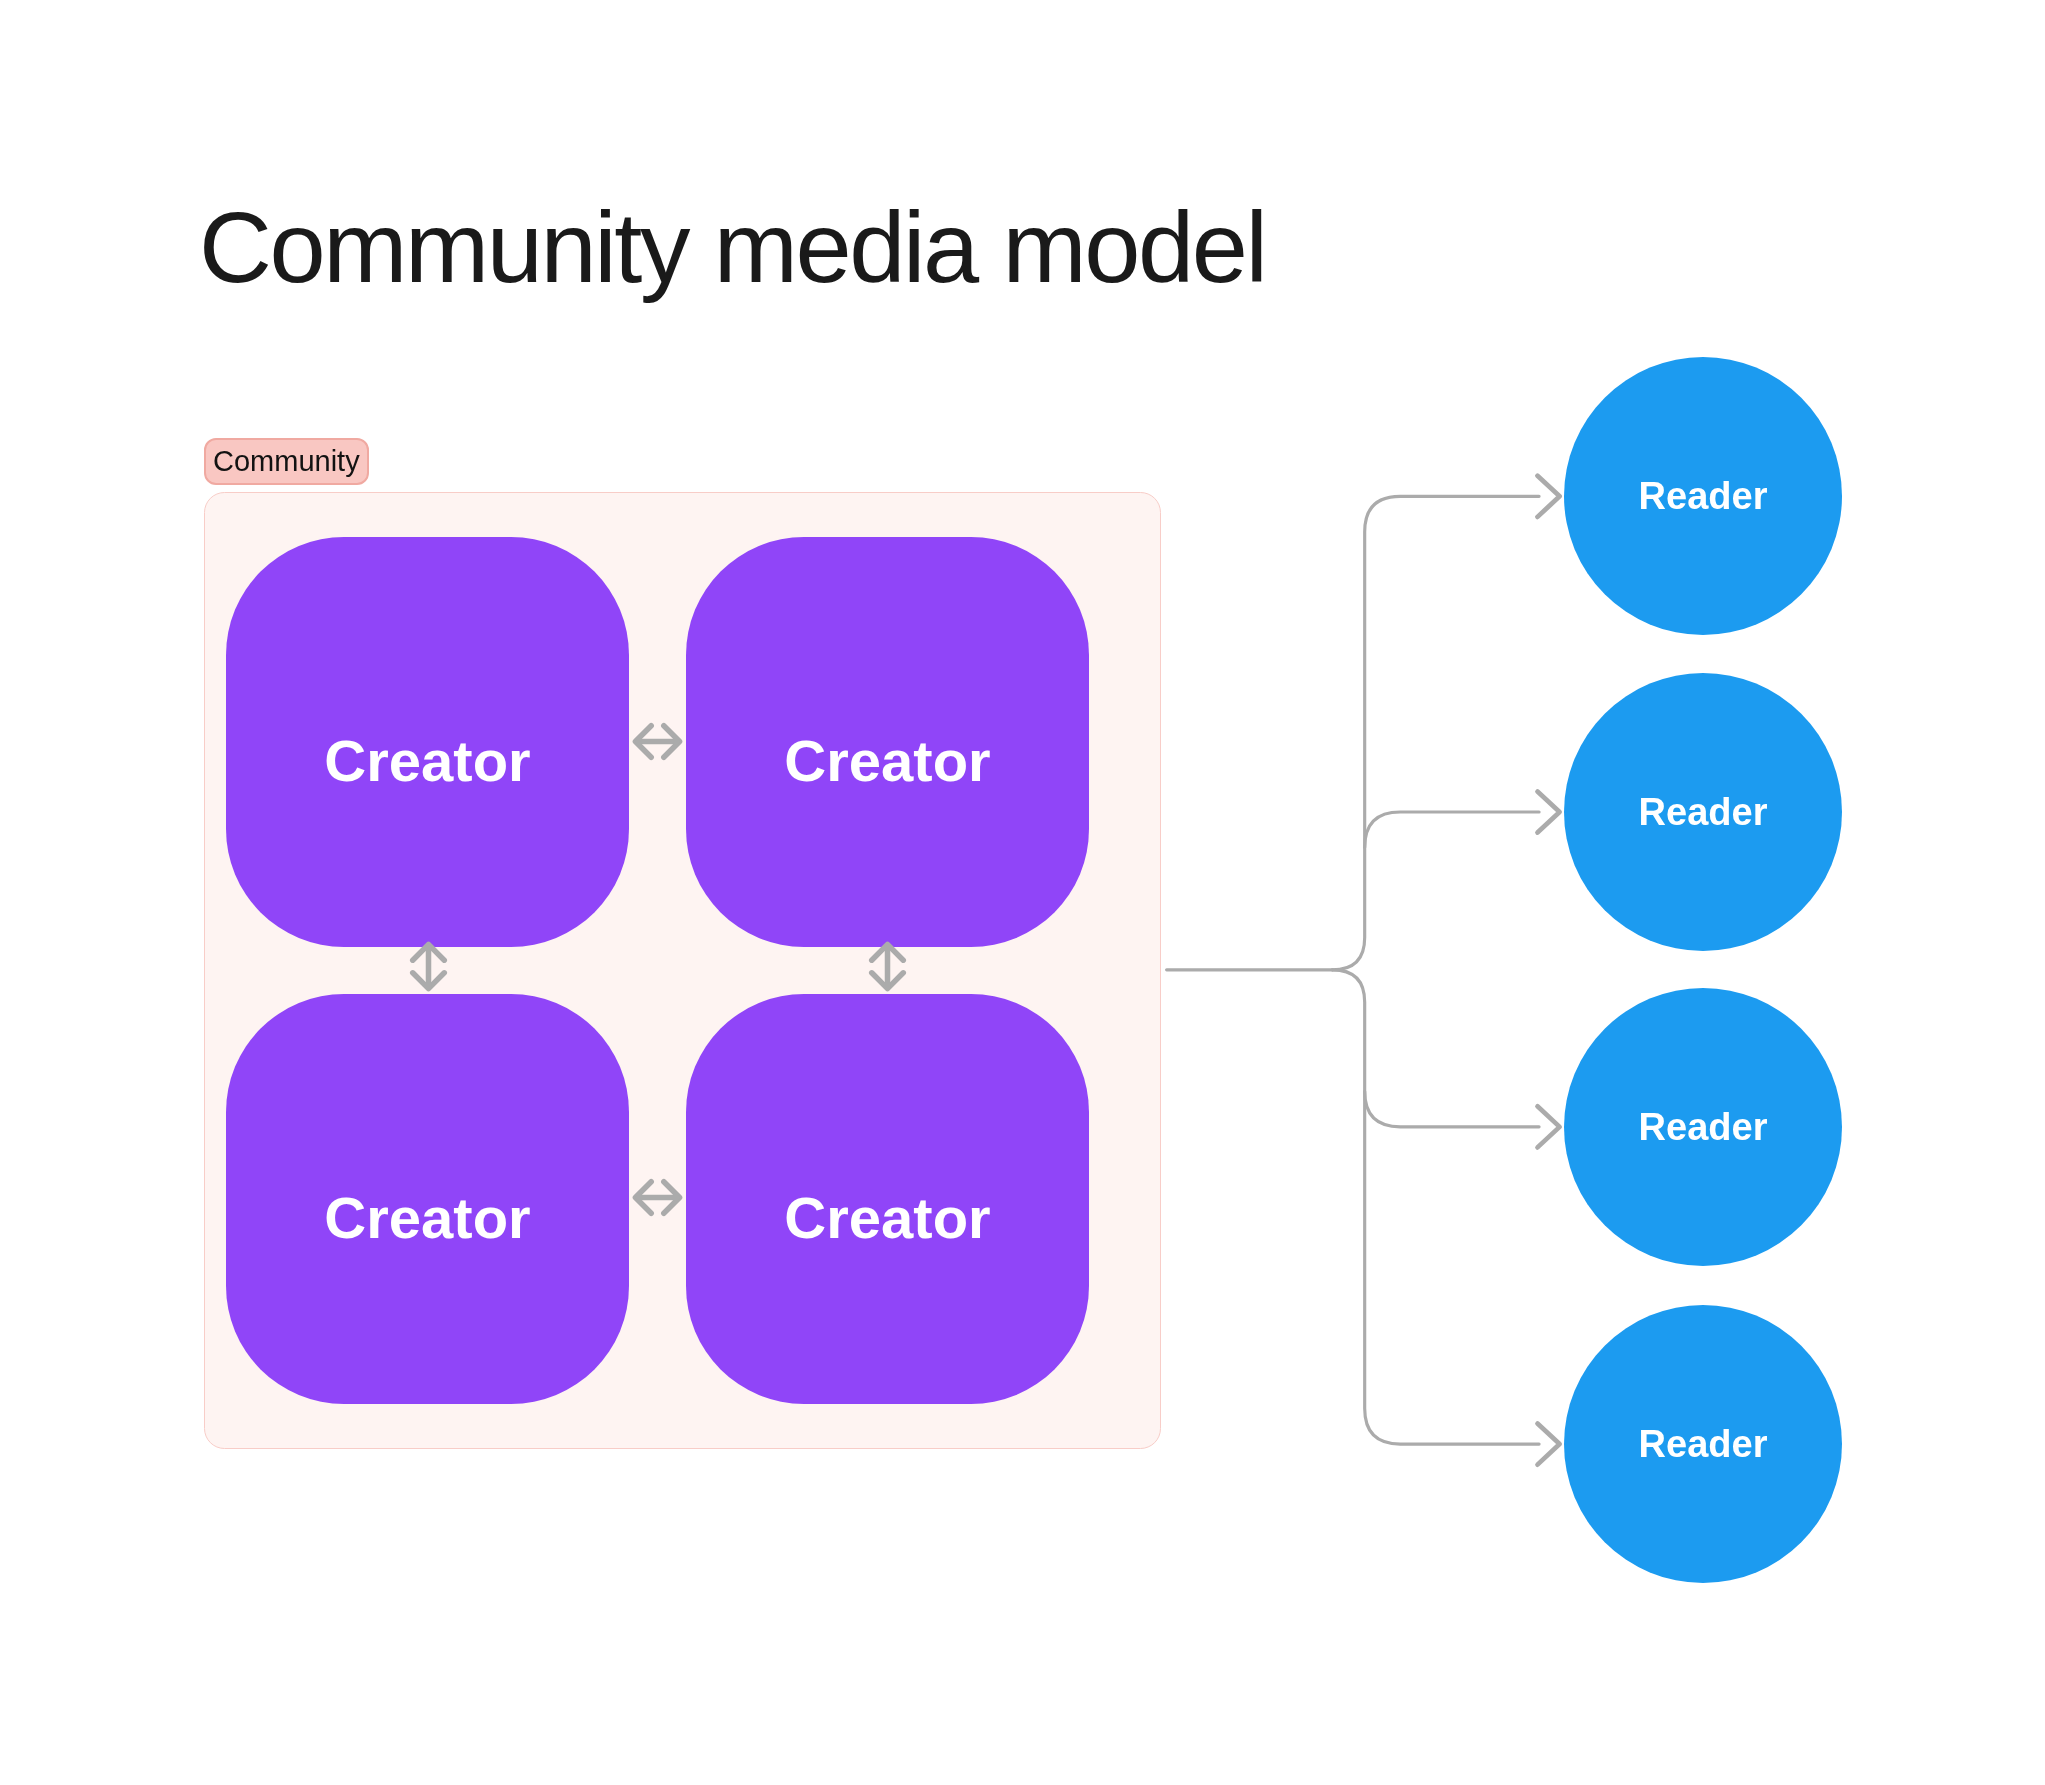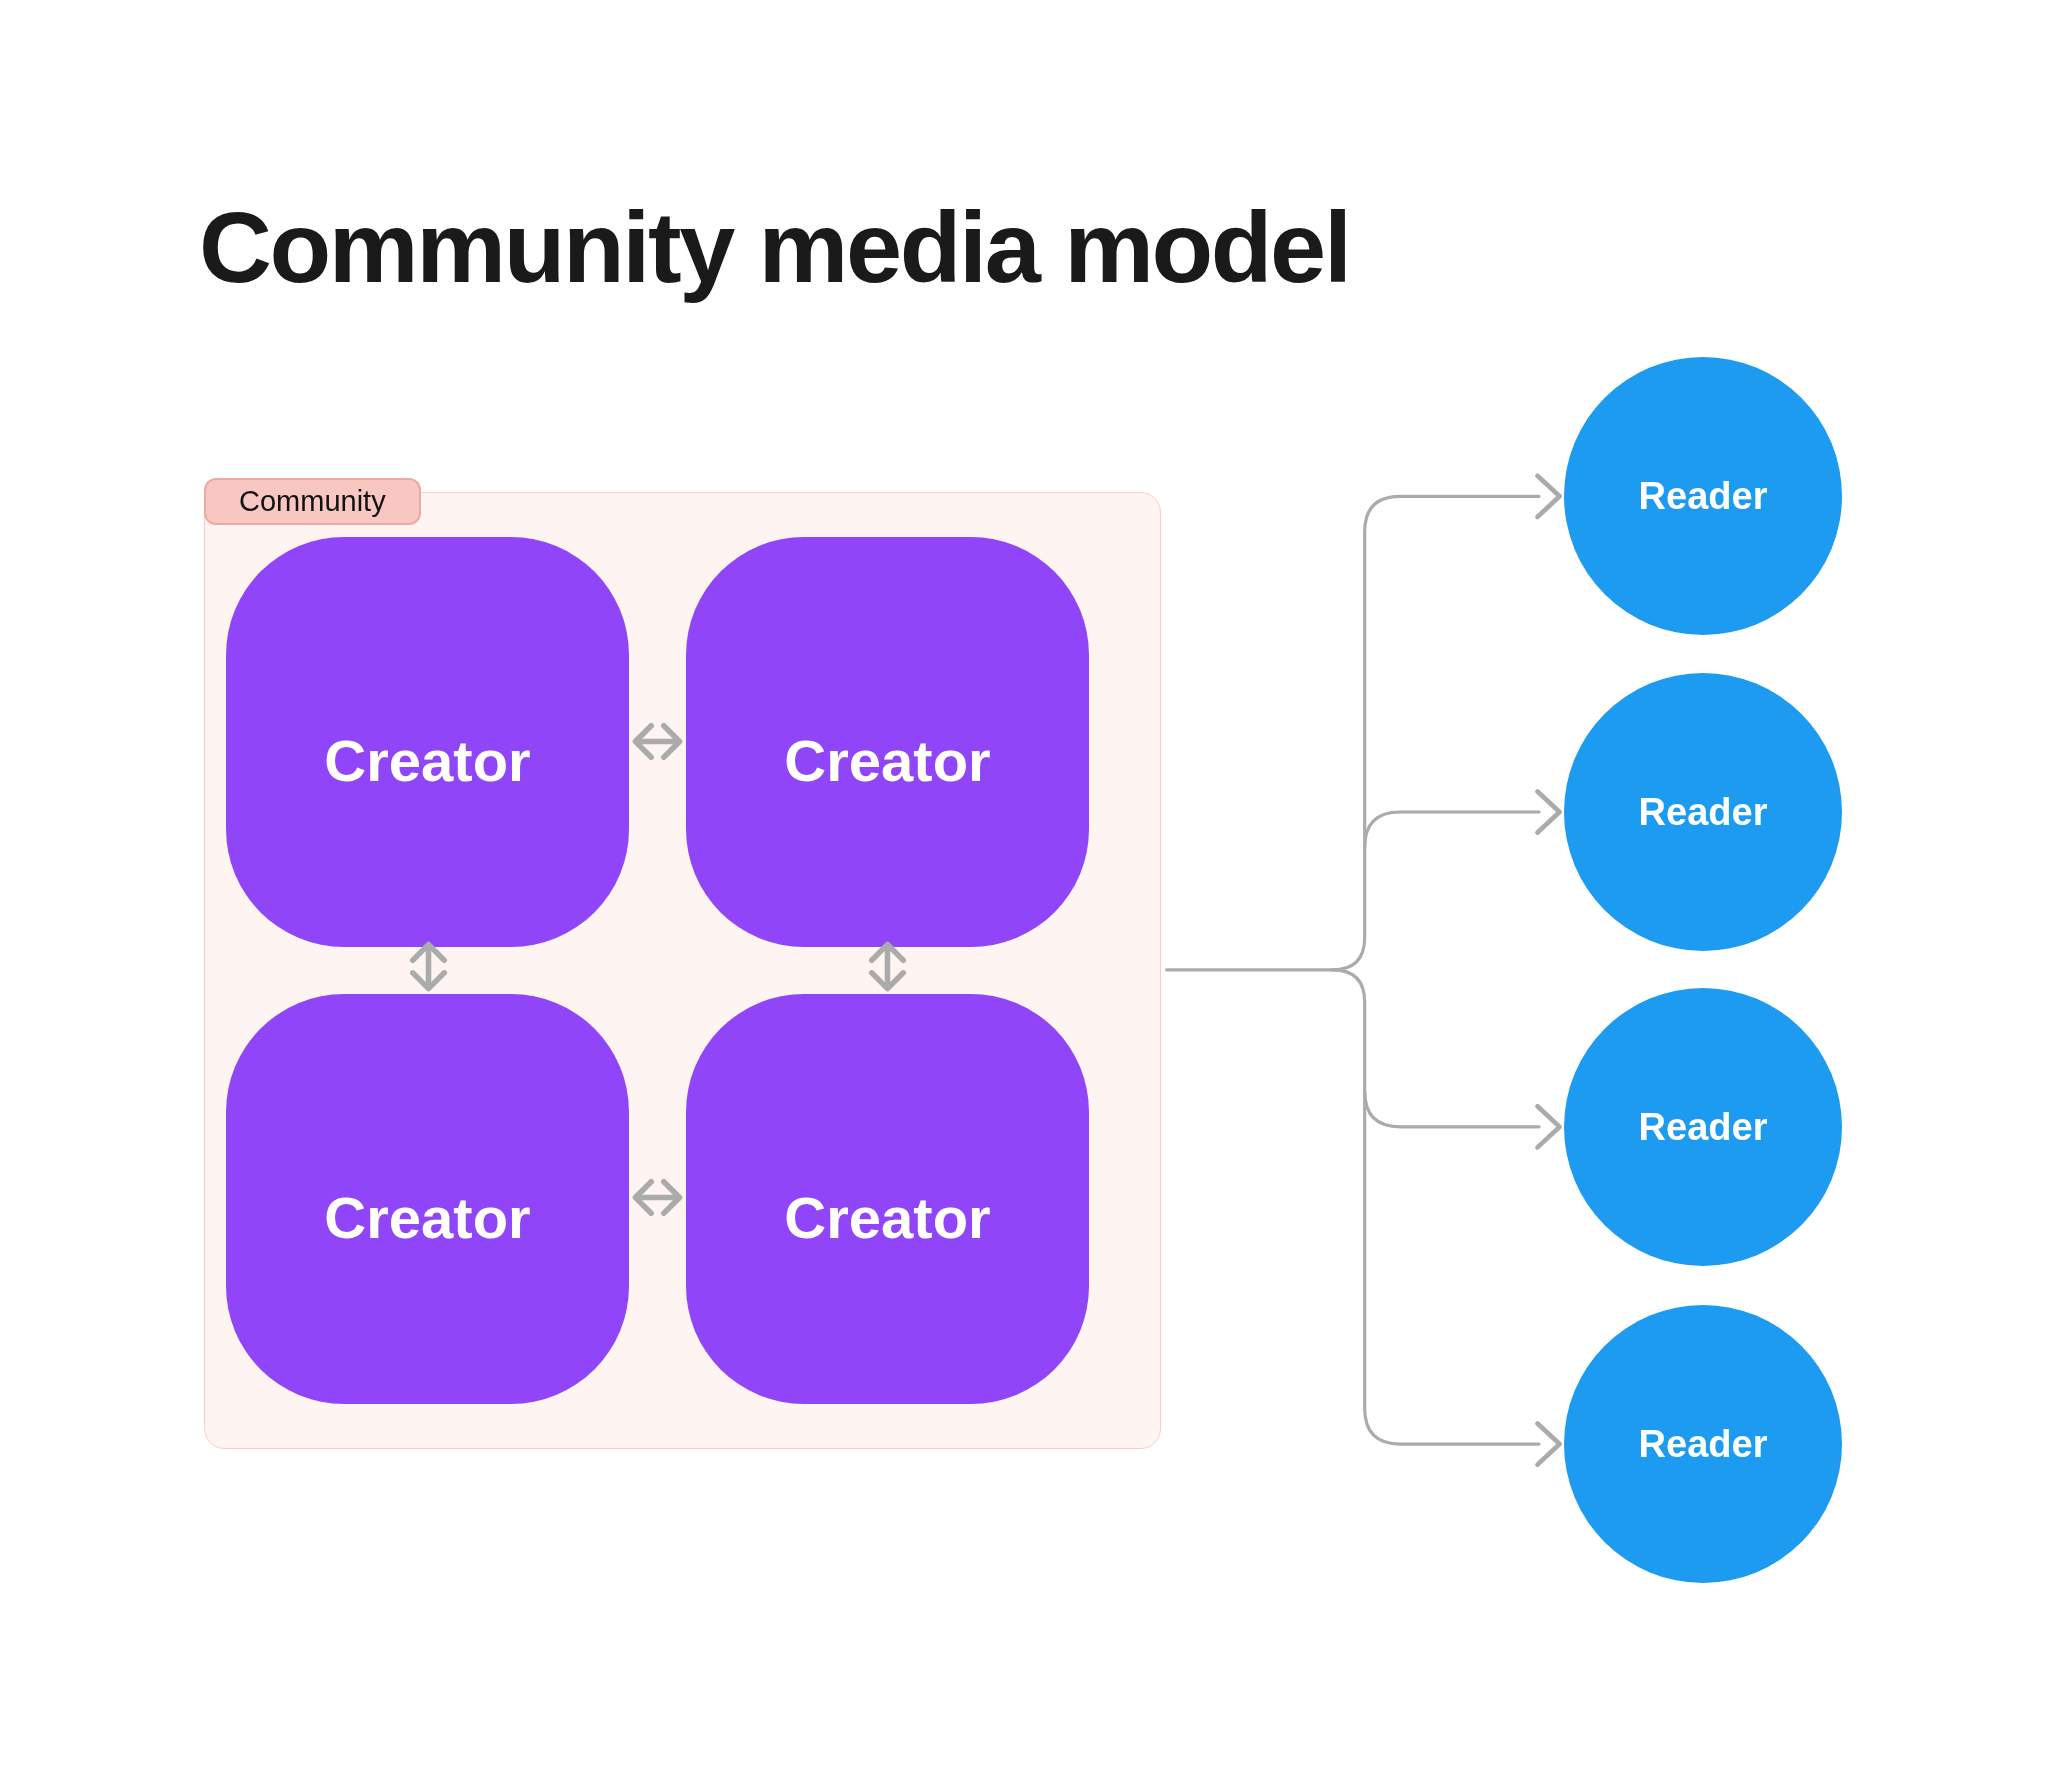--- a/index.html
+++ b/index.html
@@ -20,32 +20,31 @@
   body{font-family:"Liberation Sans", sans-serif;}
   .canvas{
     position:relative;
     width:2046px;height:1785px;
     background:var(--background);
     overflow:hidden;
   }
   .page-title{
     position:absolute;left:199px;top:189px;
     font-size:101px;line-height:1.15;
-    font-weight:700;letter-spacing:-2.4px;
+    font-weight:400;letter-spacing:-2.4px;
     color:var(--title-text);
     white-space:nowrap;
   }
   .community-tag{
     position:absolute;left:204px;top:438px;
-    height:47px;padding:0 33px;
+    height:47px;padding:0 7px;
     display:flex;align-items:center;justify-content:center;
     background:var(--tag-fill);
     border:2.4px solid var(--tag-border);
     border-radius:12px;
-    margin-top:40px;
   }
   .community-tag span{
     font-size:29px;font-weight:500;color:var(--tag-text);
     white-space:nowrap;
   }
   .community-box{
     position:absolute;left:204px;top:492px;
     width:957px;height:957px;
     background:var(--community-fill);
     border:1.6px solid var(--community-border);

